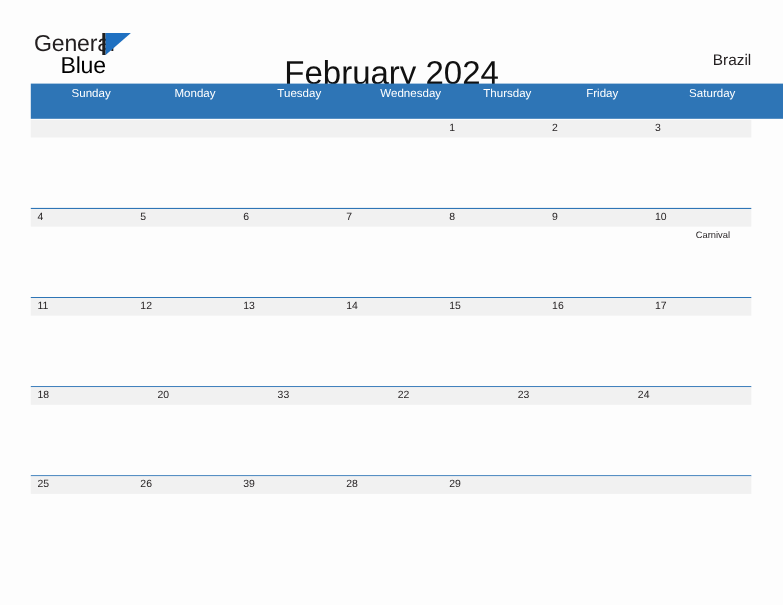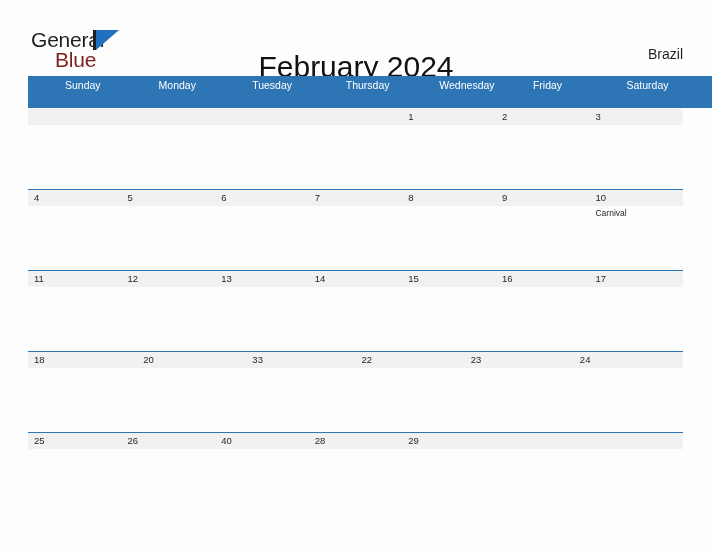--- a/index.html
+++ b/index.html
@@ -41,21 +41,21 @@
     color: #231f20;
     letter-spacing: -0.2px;
     white-space: nowrap;
   }
   .logo-blue {
     position: absolute;
     left: 24px;
     top: 20px;
     font-size: 21px;
     line-height: 21px;
-    color: #7f1d1d;
+    color: #000000;
     letter-spacing: -0.2px;
     white-space: nowrap;
   }
   .logo-mark {
     position: absolute;
     left: 62px;
     top: 1px;
     width: 26px;
     height: 20px;
   }
@@ -166,20 +166,21 @@
   .day-number {
     font-size: 9.5px;
     line-height: 16px;
     color: #231f20;
     height: 16px;
     display: block;
   }
   .day-events {
     display: block;
     padding-top: 2px;
+    margin-left: 37px;
   }
   .day-event {
     font-size: 8.5px;
     line-height: 11px;
     color: #231f20;
     display: block;
     white-space: nowrap;
     overflow: hidden;
   }
 </style>
@@ -202,22 +203,22 @@
   <div class="country">Brazil</div>
 
 </div>
 
 <div class="calendar">
 
   <div class="weekday-header">
     <div class="weekday-cell">Sunday</div>
     <div class="weekday-cell">Monday</div>
     <div class="weekday-cell">Tuesday</div>
+    <div class="weekday-cell">Wednesday</div>
     <div class="weekday-cell">Thursday</div>
-    <div class="weekday-cell">Wednesday</div>
     <div class="weekday-cell">Friday</div>
     <div class="weekday-cell">Saturday</div>
   </div>
 
   <div id="weeks-container">
       <div class="week-row first">
         <div class="band"></div>
         <div class="day-cells">
           <div class="day-cell">
             <span class="day-number"></span>
@@ -355,21 +356,21 @@
         <div class="day-cells">
           <div class="day-cell">
             <span class="day-number">25</span>
             <span class="day-events"></span>
           </div>
           <div class="day-cell">
             <span class="day-number">26</span>
             <span class="day-events"></span>
           </div>
           <div class="day-cell">
-            <span class="day-number">40</span>
+            <span class="day-number">39</span>
             <span class="day-events"></span>
           </div>
           <div class="day-cell">
             <span class="day-number">28</span>
             <span class="day-events"></span>
           </div>
           <div class="day-cell">
             <span class="day-number">29</span>
             <span class="day-events"></span>
           </div>

